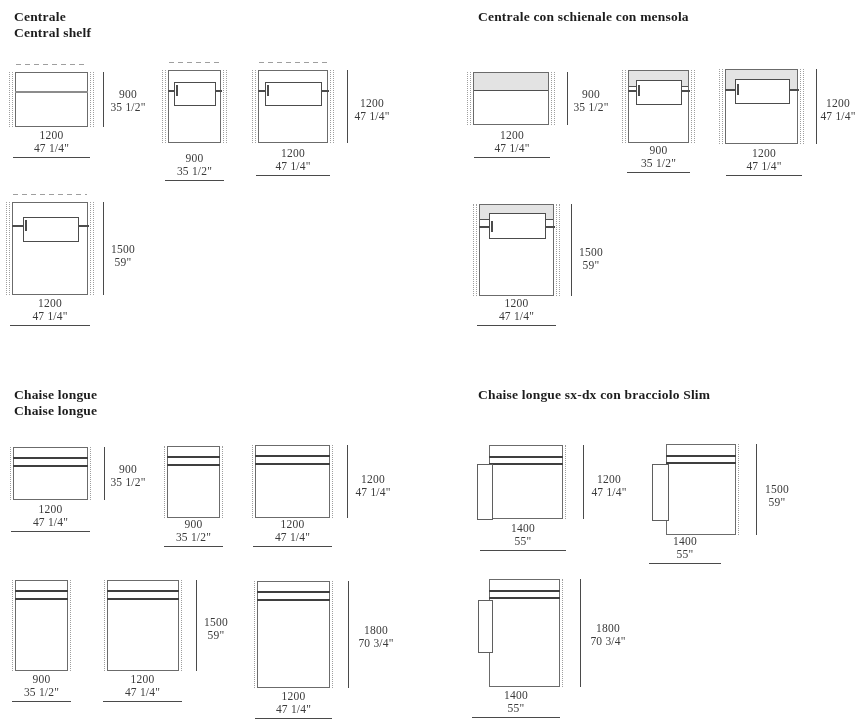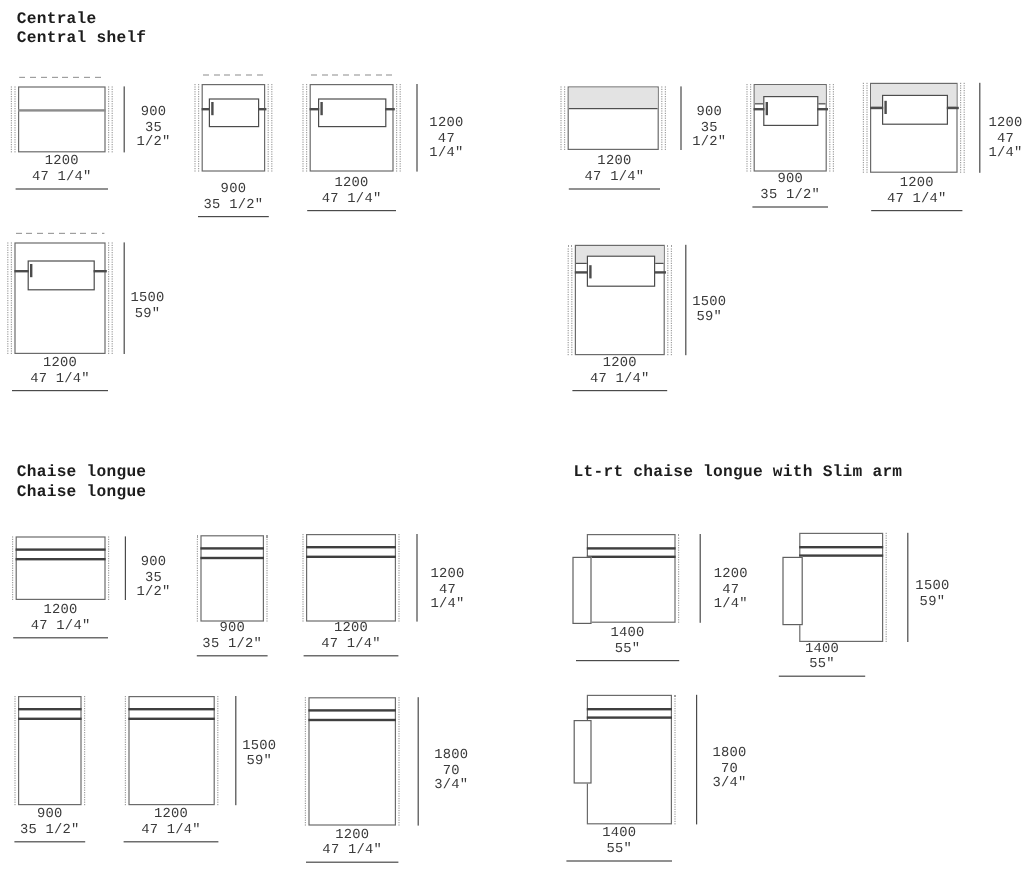--- a/index.html
+++ b/index.html
@@ -1,18 +1,18 @@
 <!DOCTYPE html>
 <html><head>
 <meta charset="utf-8">
 <style>
 *{margin:0;padding:0;box-sizing:border-box}
 html,body{background:#fff}
 #canvas{position:relative;width:858px;height:724px;background:#ffffff;
-  font-family:Liberation Mono, monospace;overflow:hidden}
+  font-family:Liberation Serif, serif;overflow:hidden}
 .title{position:absolute;font-weight:700;font-size:13.5px;line-height:16px;color:#1d1d1d;letter-spacing:.2px}
 .mod{position:absolute;border:1.2px solid #6b6b6b;background:#fff}
 .dv{position:absolute;top:-1px;bottom:-1px;width:4px;border-left:1px dotted #9f9f9f;border-right:1px dotted #9f9f9f}
 .dv1{position:absolute;top:-1px;bottom:-1px;width:0;border-left:1px dotted #9f9f9f}
 .dt{position:absolute;left:0;right:0;top:-9px;height:1px;
   background:repeating-linear-gradient(90deg,#9f9f9f 0 5px,transparent 5px 9px)}
 .mid{position:absolute;left:-1px;right:-1px;height:2px;background:#8c8c8c}
 .shelf{position:absolute;left:0;right:0;top:0;background:#e3e3e3;border-bottom:1.5px solid #4f4f4f}
 .bl{position:absolute;left:-1px;right:-1px;height:2px;background:#3f3f3f}
 .cush{position:absolute;border:1.5px solid #4c4c4c;background:#fff}
@@ -96,20 +96,21 @@
     <div>1200</div>
     <div>47 1/4"</div>
   </div>
   <div class="hline" style="left:103px;top:202px;height:93px"></div>
   <div class="hdim" style="left:106px;top:243px;width:34px">
     <div>1500</div>
     <div>59"</div>
   </div>
 
   <div class="title" style="left:478px;top:9px">
+    <div>Centrale con schienale con mensola</div>
   </div>
 
   <div class="mod" style="left:473px;top:72px;width:76px;height:53px">
     <div class="dv" style="left:-7px"></div>
     <div class="dv" style="right:-7px"></div>
     <div class="shelf" style="height:18px"></div>
   </div>
   <div class="wdim" style="left:474px;top:129px;width:76px">
     <div>1200</div>
     <div>47 1/4"</div>
@@ -257,21 +258,21 @@
     <div>1200</div>
     <div>47 1/4"</div>
   </div>
   <div class="hline" style="left:348px;top:581px;height:107px"></div>
   <div class="hdim" style="left:352px;top:624px;width:48px">
     <div>1800</div>
     <div>70 3/4"</div>
   </div>
 
   <div class="title" style="left:478px;top:387px">
-    <div>Lt-rt chaise longue with Slim arm</div>
+    <div>Chaise longue sx-dx con bracciolo Slim</div>
   </div>
 
   <div class="mod" style="left:489px;top:445px;width:74px;height:74px">
     <div class="dv1" style="right:-4px"></div>
     <div class="bl" style="top:10px"></div>
     <div class="bl" style="top:17px"></div>
     <div class="arm" style="left:-13px;top:18px;width:16px;height:56px"></div>
   </div>
   <div class="wdim" style="left:480px;top:522px;width:86px">
     <div>1400</div>

